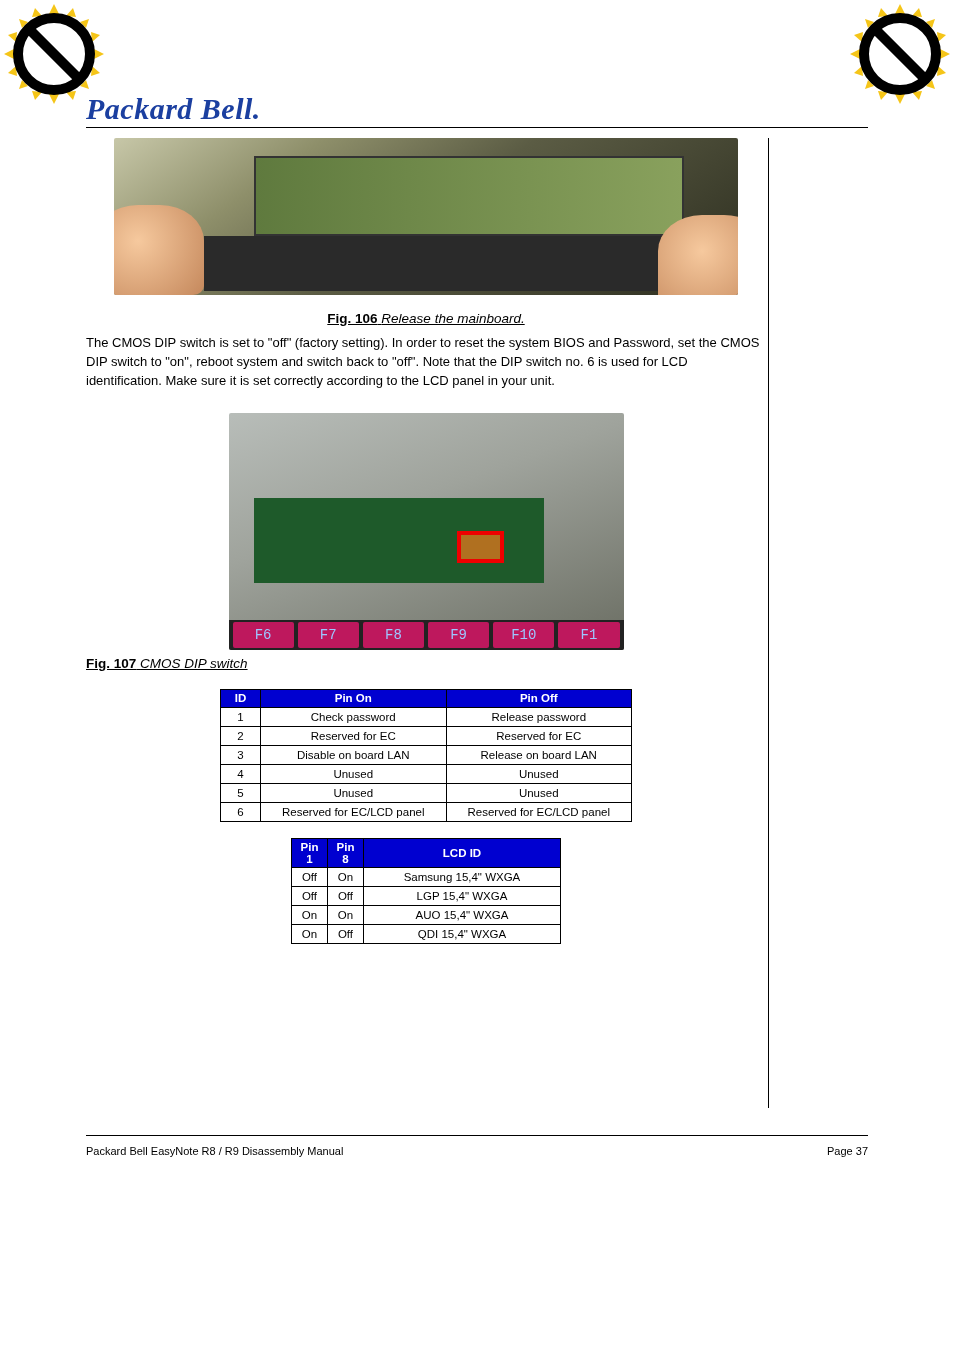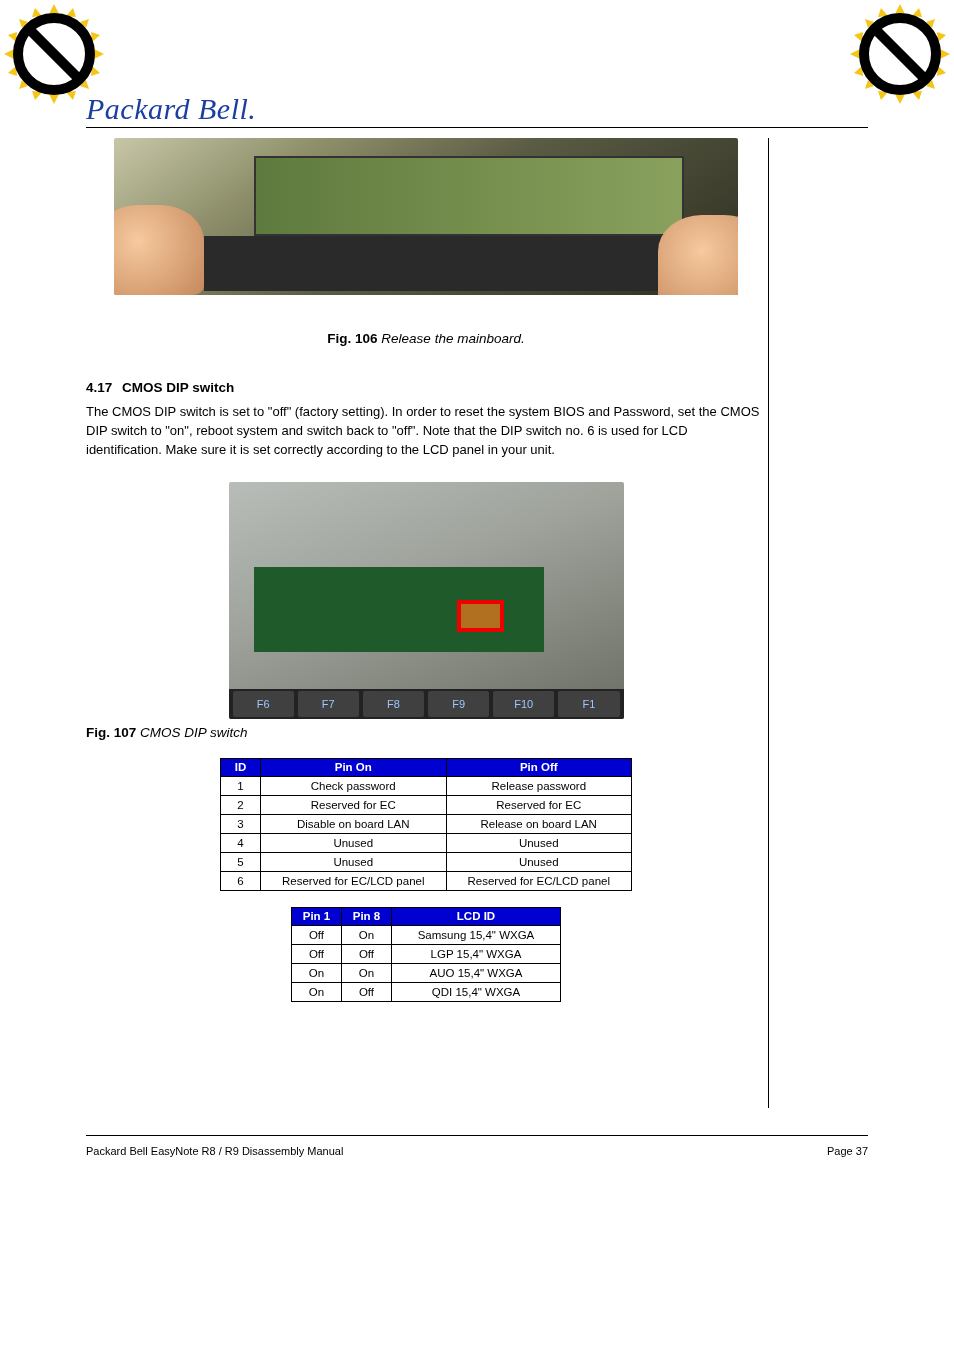--- a/index.html
+++ b/index.html
@@ -1,54 +1,54 @@
 <!DOCTYPE html>
 <html><head>
 <meta charset="utf-8">
 <style>
   * { box-sizing: border-box; margin: 0; padding: 0; }
   html, body { width: 954px; height: 1350px; font-family: Arial, sans-serif; background: #fff; color: #000; }
   .page { position: relative; width: 954px; height: 1350px; }
   .seal { position: absolute; width: 100px; height: 100px; }
   .seal.left { top: 4px; left: 4px; }
   .seal.right { top: 4px; right: 4px; }
-  .logo { position: absolute; left: 86px; top: 92px; font-family: Georgia, "Times New Roman", serif; font-weight: normal; font-style: italic; font-size: 30px; letter-spacing: 0.5px; color: #1b3fa0; }
+  .logo { position: absolute; left: 86px; top: 92px; font-family: Georgia, "Times New Roman", serif; font-weight: bold; font-style: italic; font-size: 30px; letter-spacing: 0.5px; color: #1b3fa0; }
   .hr { position: absolute; left: 86px; right: 86px; top: 127px; height: 1px; background: #000; }
   .vline { position: absolute; top: 138px; height: 970px; left: 768px; width: 1px; background: #000; }
   .hr-bottom { position: absolute; left: 86px; right: 86px; top: 1135px; height: 1px; background: #000; }
 
   .content { position: absolute; left: 86px; top: 138px; width: 680px; }
   .photo-wrap { position: relative; width: 624px; margin-left: 28px; }
   .photo1 { width: 624px; height: 157px; background: linear-gradient(145deg,#c7c7a8 0%,#8e8f6a 25%,#5b5c44 50%,#2c2d1f 100%); border-radius: 2px; position: relative; overflow: hidden; }
   .photo1 .hand { position: absolute; width: 110px; height: 90px; bottom: 0; background: radial-gradient(circle at 40% 40%, #f6c99e, #c5885c); border-radius: 40% 40% 10% 10%; }
   .photo1 .hand.l { left: -20px; }
   .photo1 .hand.r { right: -30px; bottom: -10px; }
   .photo1 .board { position: absolute; left: 140px; top: 18px; width: 430px; height: 80px; background: linear-gradient(90deg,#5f7a3e,#89a15d); border: 2px solid #333; }
   .photo1 .base { position: absolute; left: 90px; top: 98px; width: 540px; height: 55px; background: #2a2a2a; }
 
-  .caption { font-size: 13.5px; margin: 36px 0 8px 0; font-style: italic; }
+  .caption { font-size: 13.5px; margin: 16px 0 8px 0; font-style: italic; text-decoration: underline; }
   .sectionnum { font-weight: bold; font-style: normal; }
   .sectitle { font-weight: bold; font-style: normal; margin-left: 6px; }
 
   .para { font-size: 13px; line-height: 1.45; }
 
   .photo2 { width: 395px; height: 237px; margin: 22px auto 0; background: linear-gradient(160deg,#b8bdb9 0%,#9fa39c 40%,#6a6d62 100%); border-radius: 2px; position: relative; overflow: hidden; }
   .photo2 .pcb { position: absolute; left: 25px; top: 85px; width: 290px; height: 85px; background: #1e5a2a; }
   .photo2 .redbox { position: absolute; left: 228px; top: 118px; width: 47px; height: 32px; border: 4px solid #e00; background: #b07020; }
   .photo2 .keys { position: absolute; left: 0; bottom: 0; width: 395px; height: 30px; background: #222; display: flex; gap: 4px; padding: 2px 4px; }
-  .photo2 .key { flex: 1; background: #404040; color: #9ec6ff; font-size: 11px; display: flex; align-items: center; justify-content: center; border-radius: 2px; }
+  .photo2 .key { flex: 1; background: #be185d; color: #9ec6ff; font-size: 14px; display: flex; align-items: center; justify-content: center; border-radius: 2px; font-family: Liberation Mono, monospace; }
 
   table { border-collapse: collapse; font-size: 11.5px; }
   table.tbl1 { width: 412px; margin: 18px auto 0; }
   table.tbl2 { width: 270px; margin: 16px auto 0; }
   th { background: #0000d0; color: #fff; font-weight: bold; text-align: center; border: 1px solid #000; padding: 2px 4px; height: 18px; }
   td { border: 1px solid #000; padding: 3px 6px; text-align: center; vertical-align: top; }
   td.center { text-align: center; }
   .col-id { width: 40px; }
-  .col-sw { width: 50px; }
+  .col-sw { width: 36px; }
 
   .footer { position: absolute; left: 86px; right: 86px; top: 1145px; font-size: 11px; display: flex; justify-content: space-between; gap: 44px; }
 </style>
 </head>
 <body>
 
 <div class="page">
 
   <svg class="seal left" viewBox="0 0 100 100">
     <g transform="translate(50,50)">
@@ -113,24 +113,20 @@
         <div class="hand l"></div>
         <div class="hand r"></div>
       </div>
     </div>
 
     <div class="caption" style="text-align:center">
       <span class="sectionnum">Fig. 106</span>
       <span>Release the mainboard.</span>
     </div>
 
-    <div class="caption" style="margin-top:34px">
-      <span class="sectionnum">4.17</span>
-      <span class="sectitle">CMOS DIP switch</span>
-    </div>
 
     <p class="para">The CMOS DIP switch is set to "off" (factory setting). In order to reset the system BIOS and Password, set the CMOS DIP switch to "on", reboot system and switch back to "off". Note that the DIP switch no. 6 is used for LCD identification. Make sure it is set correctly according to the LCD panel in your unit.</p>
 
     <div class="photo2" title="Close-up of mainboard DIP switch location highlighted in red">
       <div class="pcb"></div>
       <div class="redbox"></div>
       <div class="keys">
         <div class="key">F6</div>
         <div class="key">F7</div>
         <div class="key">F8</div>

